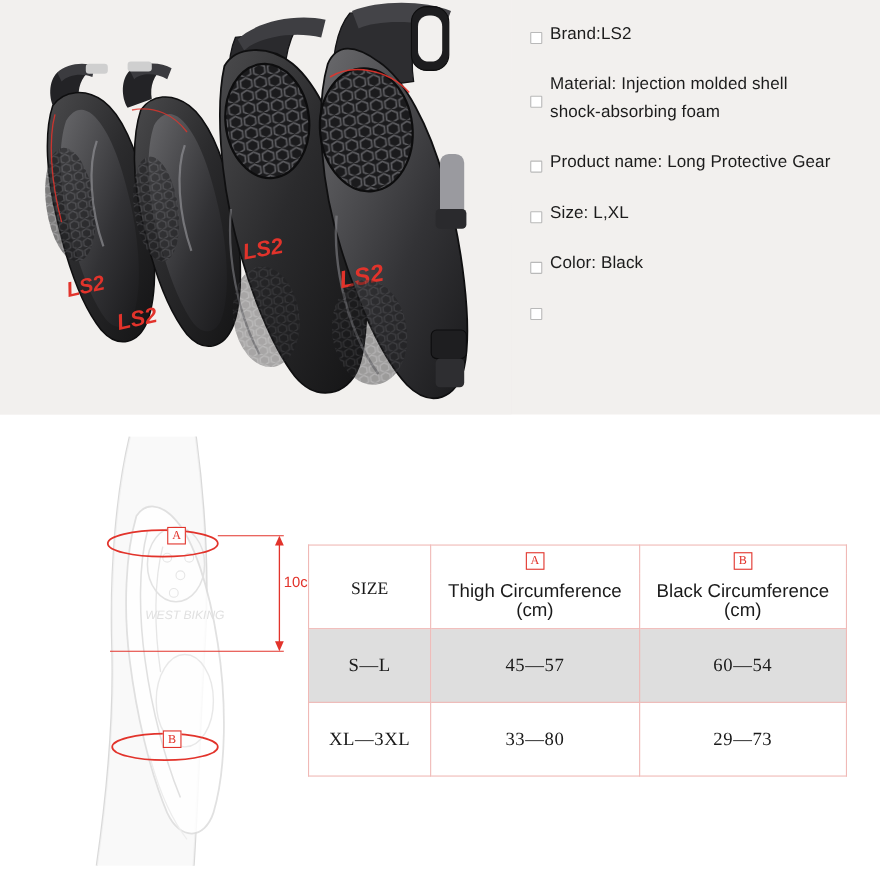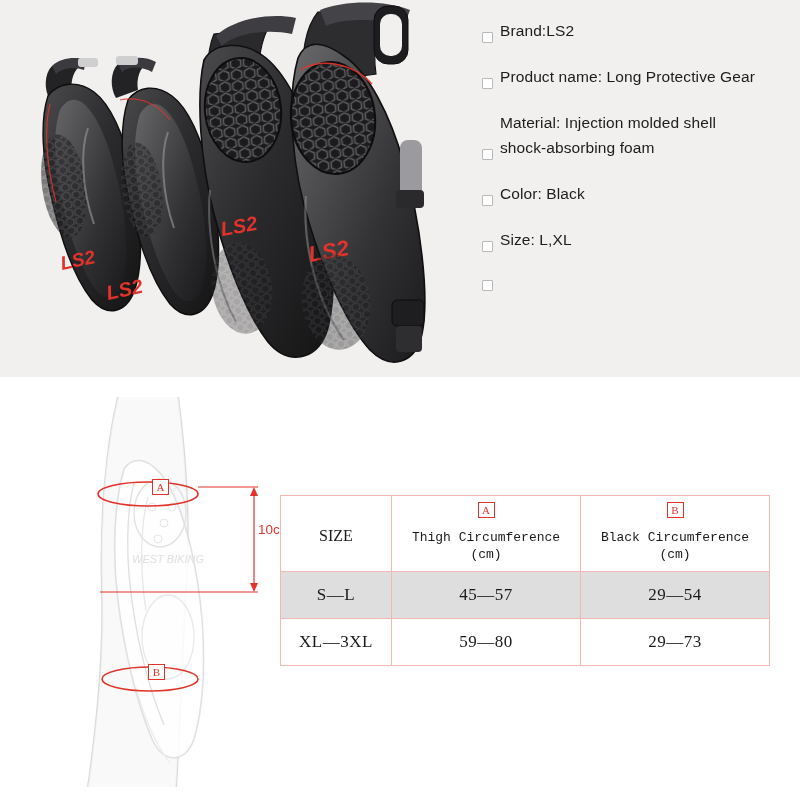--- a/index.html
+++ b/index.html
@@ -36,21 +36,21 @@
 
   
   .spec-list {
     position: absolute;
     left: 482px;
     top: 18px;
     width: 305px;
   }
   .spec-row {
     display: flex;
-    align-items: flex-end;
+    align-items: center;
     margin-bottom: 21px;
   }
   .spec-bullet {
     width: 9px;
     height: 9px;
     border: 1px solid #b9b9b9;
     background: #ffffff;
     margin-top: 7px;
     margin-right: 7px;
     flex: 0 0 auto;
@@ -117,41 +117,41 @@
     font-weight: normal;
     color: #1a1a1a;
   }
   .th-size {
     width: 110px;
     font-size: 16px;
     padding: 10px 4px;
     font-family: "Liberation Serif", serif;
   }
   .th-col {
-    font-size: 13px;
+    font-size: 17px;
     padding: 8px 6px;
     line-height: 17px;
-    font-family: Liberation Mono, monospace;
+    font-family: Liberation Sans, sans-serif;
   }
   .marker-inline {
     display: inline-block;
     width: 15px;
     height: 14px;
     border: 1px solid #e2332b;
     color: #e2332b;
     font-size: 11px;
     line-height: 14px;
     text-align: center;
     font-family: "Liberation Serif", serif;
     margin-bottom: 3px;
   }
   .row-shaded td { background: #dedede; }
   .cell-size {
     font-size: 17px;
-    padding: 13px 4px;
+    padding: 23px 4px;
     font-family: "Liberation Serif", serif;
     letter-spacing: 0.5px;
   }
   .cell-val {
     font-size: 17px;
     padding: 5px 4px;
     font-family: "Liberation Serif", serif;
     letter-spacing: 0.5px;
   }
   .header-marker-row td {
@@ -255,34 +255,34 @@
     </svg>
   </div>
 
   <div class="spec-list">
     <div class="spec-row">
       <span class="spec-bullet"></span>
       <span class="spec-text">Brand:LS2</span>
     </div>
     <div class="spec-row">
       <span class="spec-bullet"></span>
-      <span class="spec-text">Product name: Long Protective Gear</span>
-    </div>
-    <div class="spec-row">
-      <span class="spec-bullet"></span>
       <span class="spec-text" style="white-space:pre-line">Material: Injection molded shell
 shock-absorbing foam</span>
     </div>
     <div class="spec-row">
       <span class="spec-bullet"></span>
+      <span class="spec-text">Product name: Long Protective Gear</span>
+    </div>
+    <div class="spec-row">
+      <span class="spec-bullet"></span>
+      <span class="spec-text">Size: L,XL</span>
+    </div>
+    <div class="spec-row">
+      <span class="spec-bullet"></span>
       <span class="spec-text">Color: Black</span>
-    </div>
-    <div class="spec-row">
-      <span class="spec-bullet"></span>
-      <span class="spec-text">Size: L,XL</span>
     </div>
     <div class="spec-row">
       <span class="spec-bullet"></span>
     </div>
   </div>
 </div>
 
 <div class="bottom-section">
 
   <div class="leg-diagram">
@@ -337,23 +337,23 @@
       </tr>
       <tr>
         <td class="th-col" style="border-top:none; white-space:pre-line;">Thigh Circumference
 (cm)</td>
         <td class="th-col" style="border-top:none; white-space:pre-line;">Black Circumference
 (cm)</td>
       </tr>
       <tr class="row-shaded">
         <td class="cell-size">S—L</td>
         <td class="cell-val">45—57</td>
-        <td class="cell-val">29—54</td>
+        <td class="cell-val">60—54</td>
       </tr>
       <tr>
         <td class="cell-size">XL—3XL</td>
-        <td class="cell-val">59—80</td>
+        <td class="cell-val">33—80</td>
         <td class="cell-val">29—73</td>
       </tr>
     </tbody>
       </table>
   </div>
 </div>
 
 </body></html>

